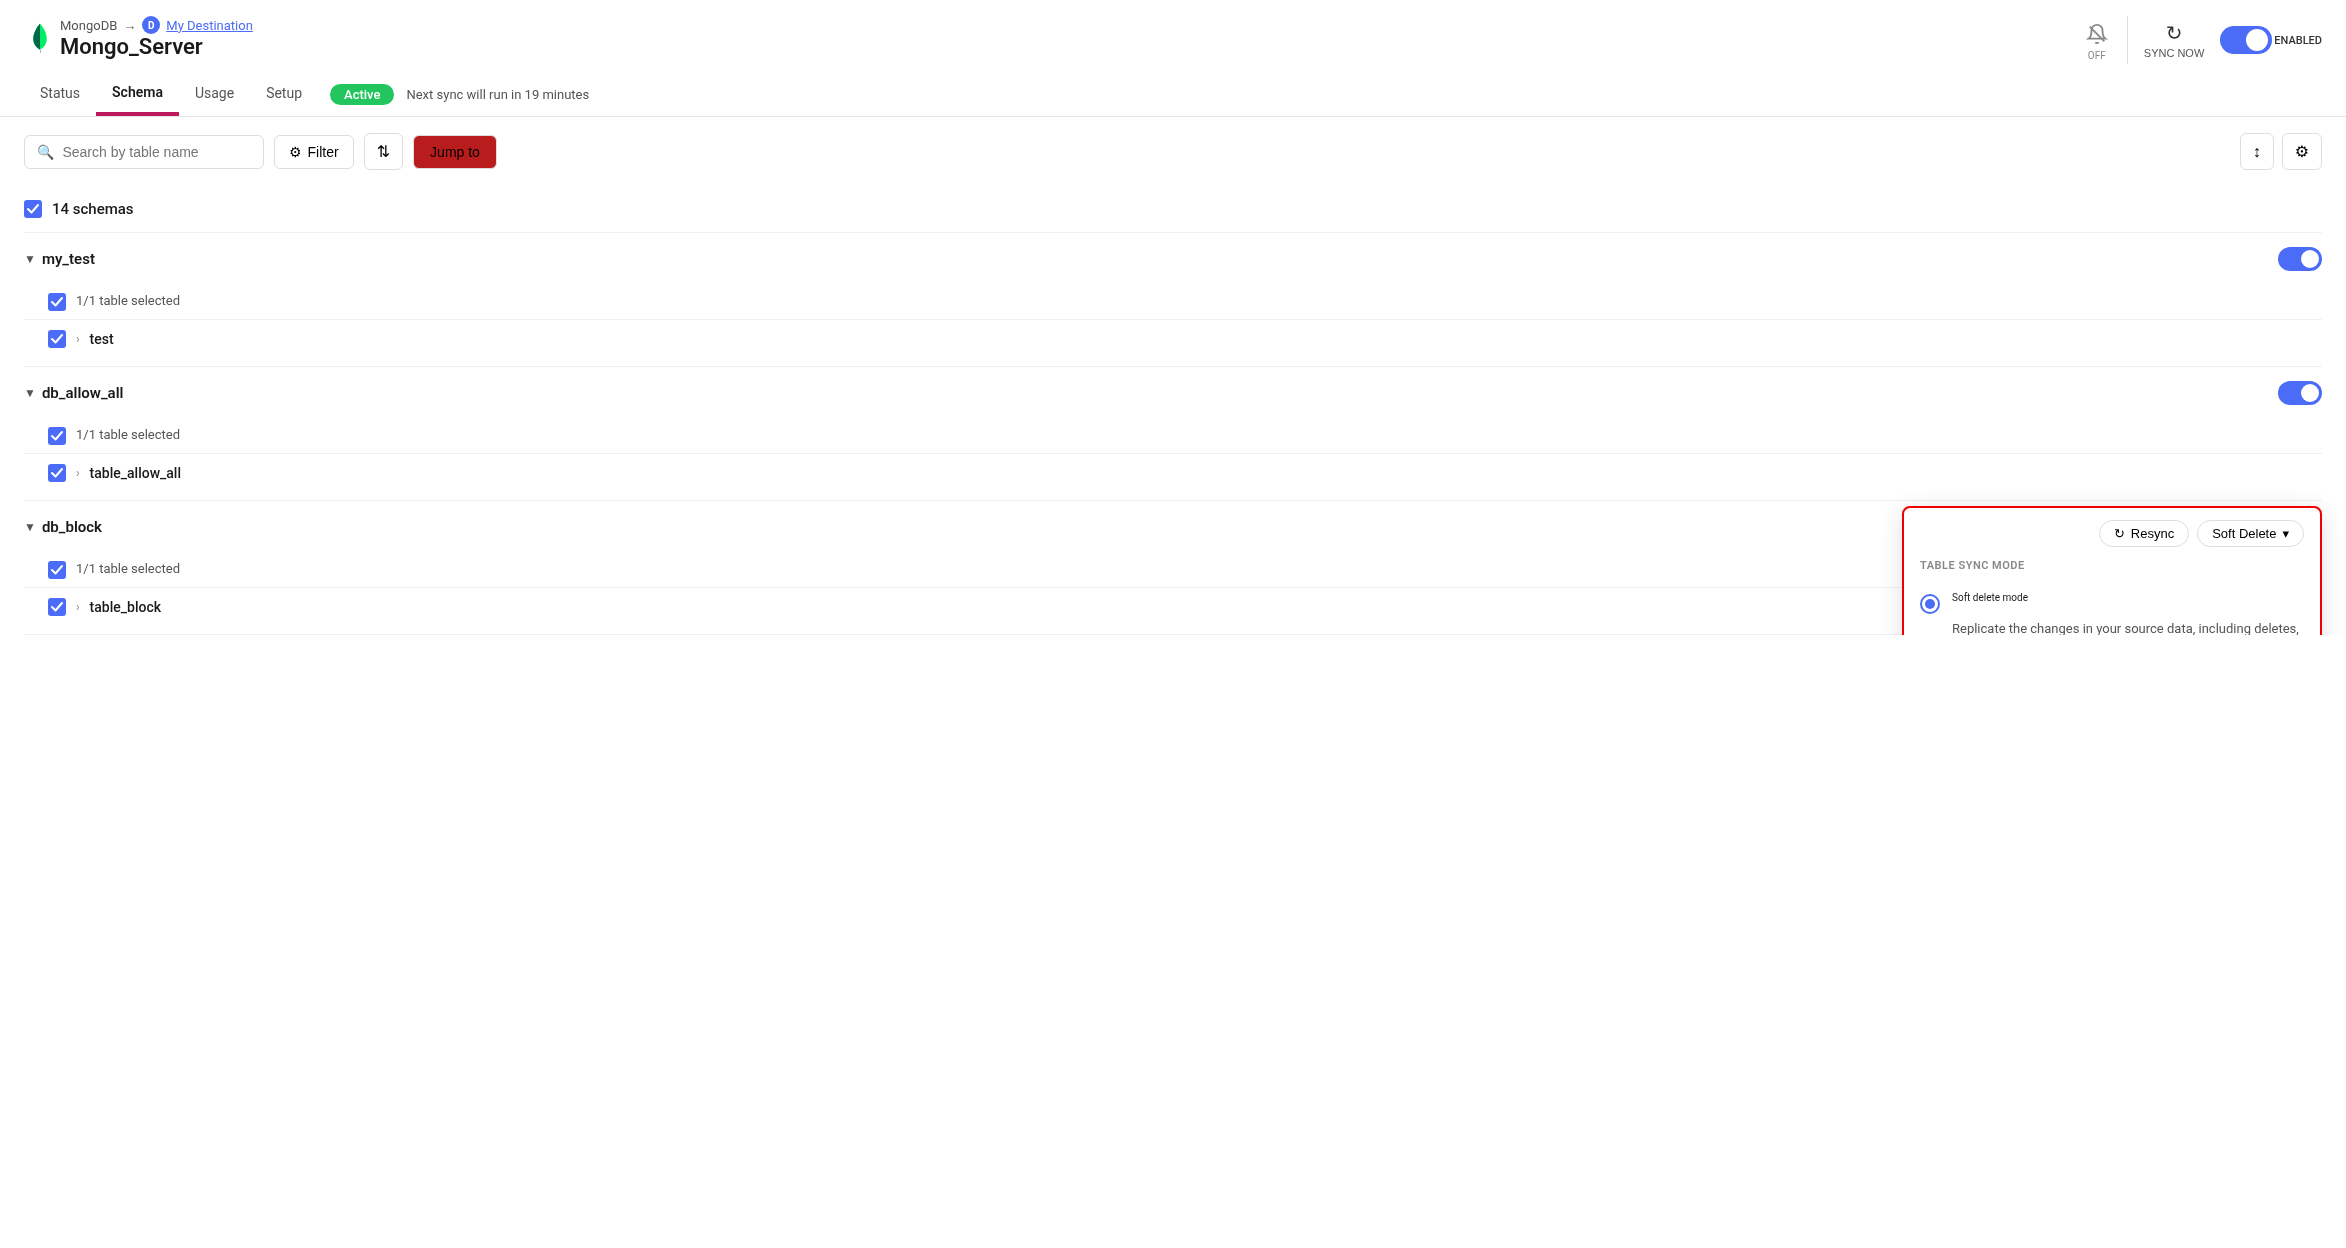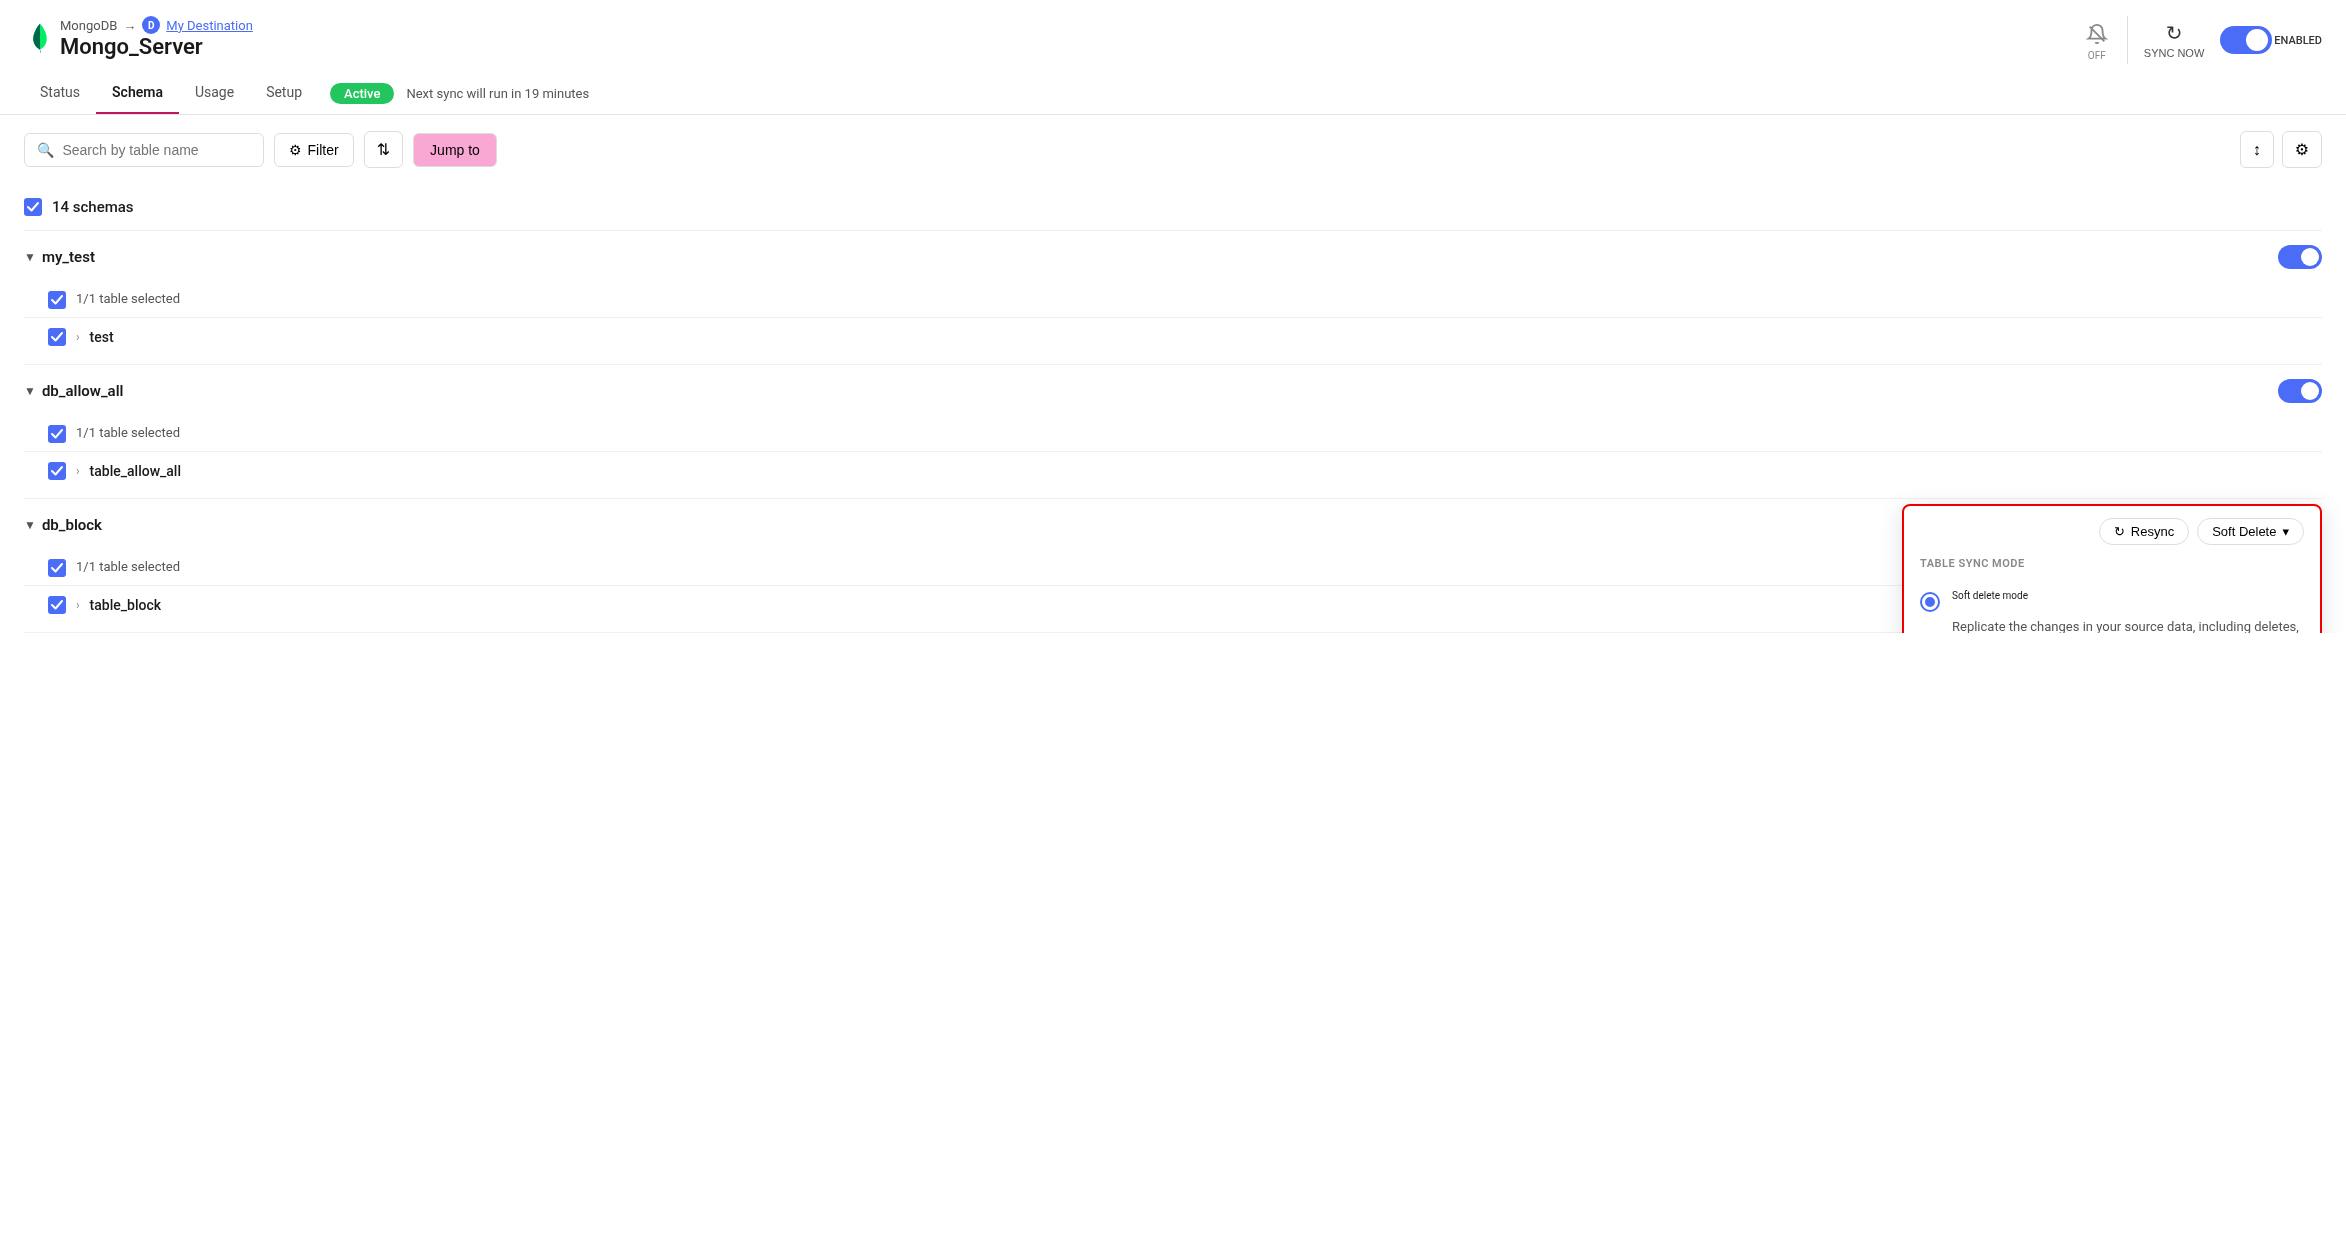--- a/index.html
+++ b/index.html
@@ -22,32 +22,32 @@
     .sync-now-label { font-size: 11px; color: #555; font-weight: 500; }
     .enabled-toggle { display: flex; flex-direction: row; align-items: center; gap: 2px; }
     .toggle-switch { width: 52px; height: 28px; background: #4a6cf7; border-radius: 14px; position: relative; cursor: pointer; }
     .toggle-knob { width: 22px; height: 22px; background: white; border-radius: 50%; position: absolute; top: 3px; right: 4px; }
     .enabled-label { font-size: 11px; color: #333; font-weight: 500; }
     .divider-v { width: 1px; height: 48px; background: #ddd; }
 
     
     .nav-tabs { display: flex; align-items: center; gap: 0; padding: 0 24px; border-bottom: 1px solid #e5e5e5; margin-top: 8px; }
     .nav-tab { padding: 12px 16px; font-size: 14px; color: #555; cursor: pointer; border-bottom: 2px solid transparent; text-decoration: none; }
-    .nav-tab.active { color: #1a1a1a; font-weight: 600; border-bottom: 2px solid #be185d; }
+    .nav-tab.active { color: #1a1a1a; font-weight: 600; border-bottom: 4px solid #be185d; }
     .status-badge { background: #22c55e; color: white; border-radius: 12px; padding: 3px 14px; font-size: 13px; font-weight: 500; margin: 0 12px; }
     .next-sync { font-size: 13px; color: #555; }
 
     
     .toolbar { display: flex; align-items: center; gap: 10px; padding: 16px 24px; }
     .search-box { display: flex; align-items: center; gap: 8px; border: 1px solid #ddd; border-radius: 6px; padding: 8px 12px; width: 240px; background: white; }
     .search-box input { border: none; outline: none; font-size: 14px; color: #888; width: 100%; background: transparent; }
     .search-icon { color: #999; font-size: 14px; }
     .filter-btn { display: flex; align-items: center; gap: 6px; border: 1px solid #ddd; border-radius: 6px; padding: 8px 14px; cursor: pointer; background: white; font-size: 14px; }
     .sort-btn { border: 1px solid #ddd; border-radius: 6px; padding: 8px 12px; cursor: pointer; background: white; font-size: 16px; }
-    .jumpto-btn { border: 1px solid #ddd; border-radius: 6px; padding: 8px 16px; cursor: pointer; background: #f9a8d4; font-size: 14px; font-weight: 500; }
+    .jumpto-btn { border: 1px solid #ddd; border-radius: 6px; padding: 8px 16px; cursor: pointer; background: #b91c1c; font-size: 14px; font-weight: 500; }
     .toolbar-right { margin-left: auto; display: flex; gap: 8px; }
     .sort-order-btn { border: 1px solid #ddd; border-radius: 6px; padding: 8px 12px; cursor: pointer; background: white; font-size: 16px; }
     .settings-btn { border: 1px solid #ddd; border-radius: 6px; padding: 8px 12px; cursor: pointer; background: white; font-size: 16px; }
 
     
     .schema-list { padding: 0 24px; }
     .all-schemas-row { display: flex; align-items: center; gap: 10px; padding: 14px 0; border-bottom: 1px solid #f0f0f0; }
     .checkbox { width: 18px; height: 18px; background: #4a6cf7; border-radius: 3px; display: flex; align-items: center; justify-content: center; cursor: pointer; flex-shrink: 0; }
     .checkbox svg { width: 12px; height: 12px; }
     .schemas-count { font-size: 15px; font-weight: 500; }

